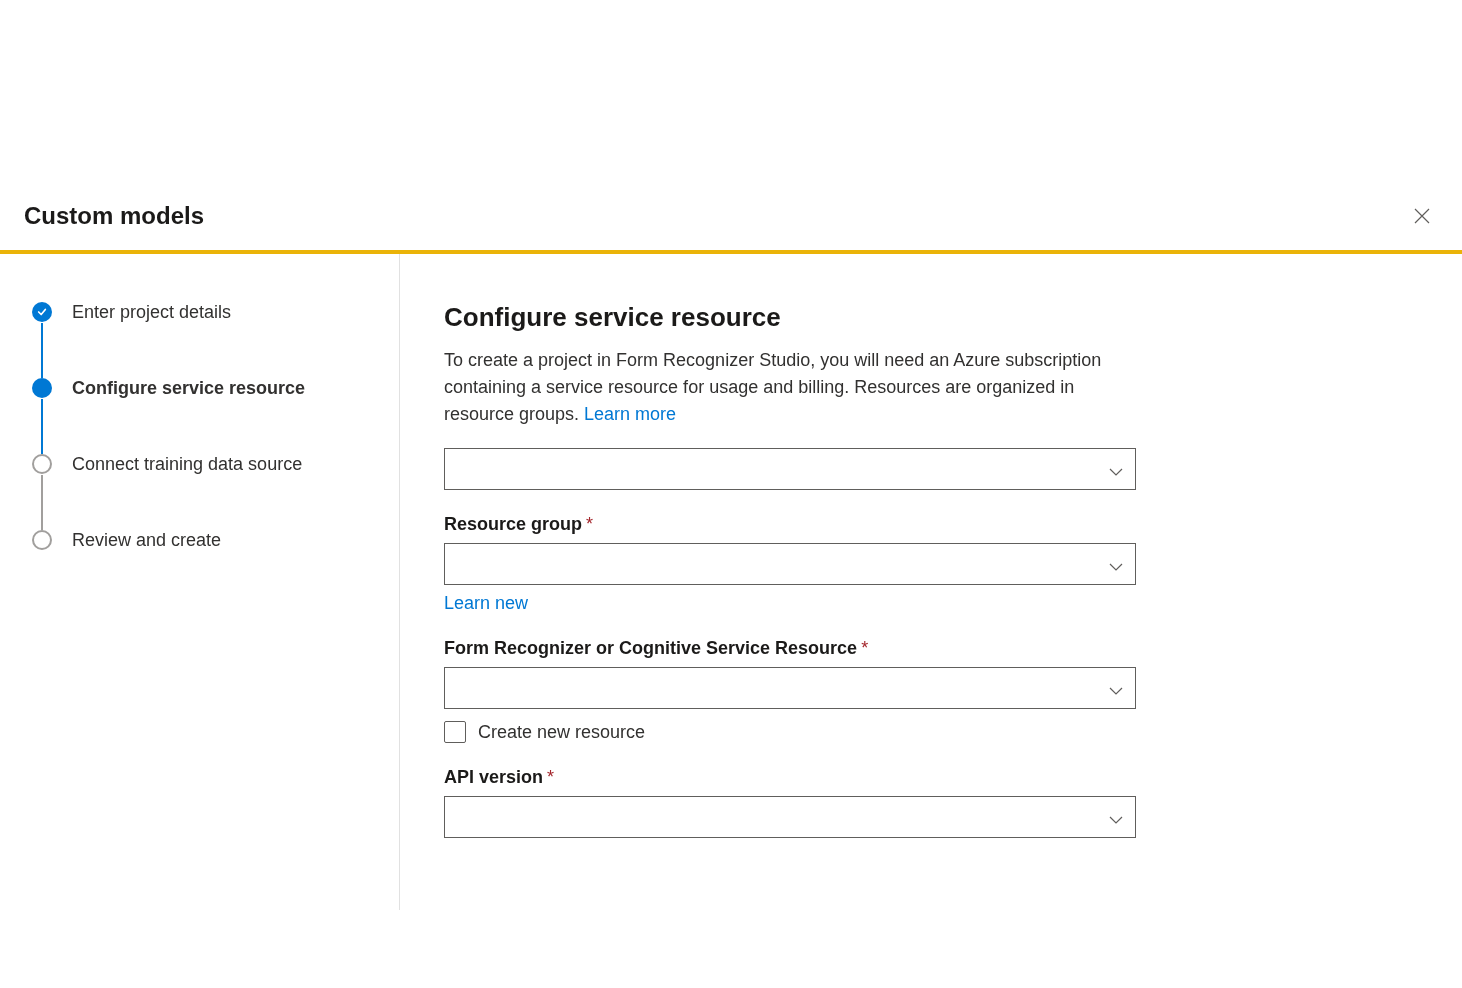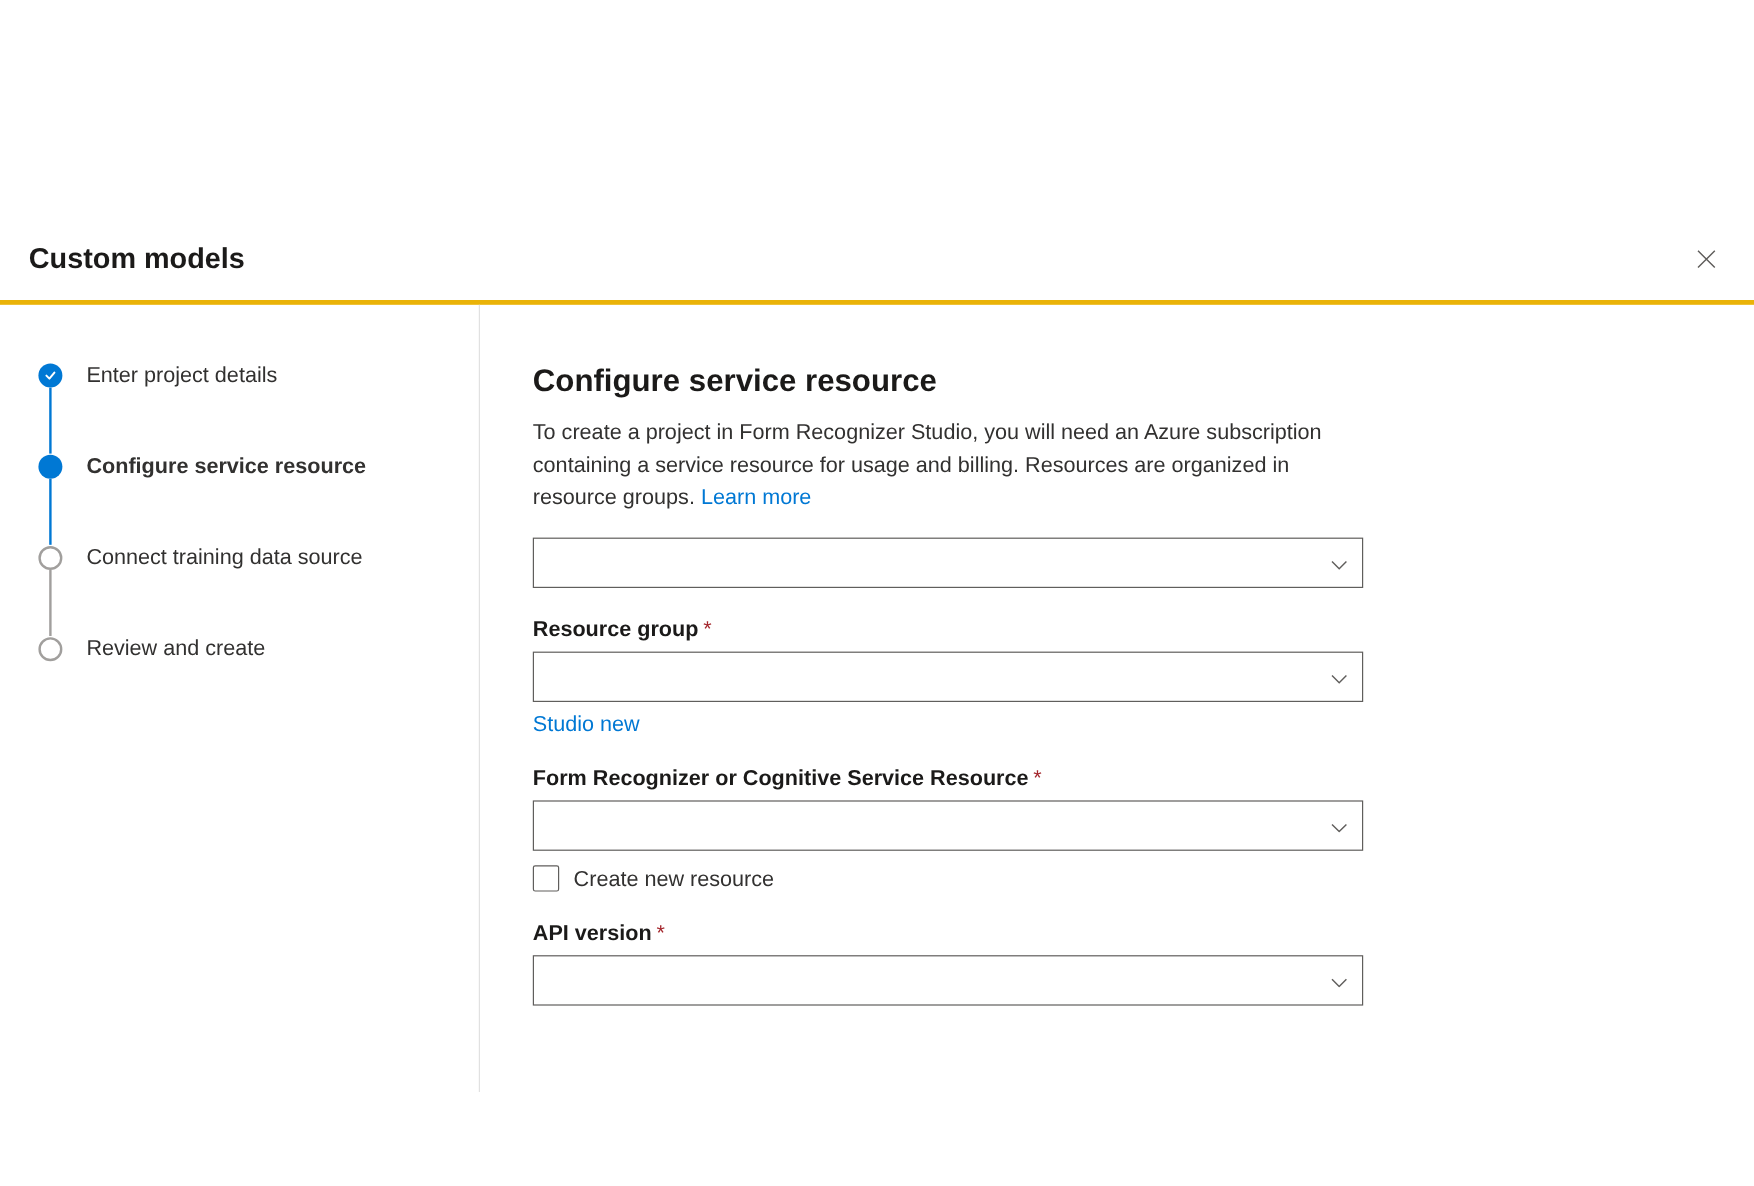--- a/index.html
+++ b/index.html
@@ -51,21 +51,21 @@
     .sidebar {
       width: 400px;
       border-right: 1px solid #e1e1e1;
       padding: 48px 32px 32px 32px;
     }
     .steps {
       list-style: none;
     }
     .step-item {
       display: flex;
-      align-items: flex-end;
+      align-items: flex-start;
       position: relative;
       cursor: pointer;
     }
     .step-indicator {
       width: 20px;
       height: 20px;
       border-radius: 50%;
       display: flex;
       align-items: center;
       justify-content: center;
@@ -261,21 +261,21 @@
           <span>Resource group</span><span class="required-asterisk">*</span>
         </label>
         <div class="dropdown">
           <span></span>
           <span class="dropdown-chevron">
             <svg viewBox="0 0 14 8">
                 <path d="M1 1 L7 7 L13 1" stroke="#605e5c" stroke-width="1.2" fill="none"></path>
               </svg>
           </span>
         </div>
-        <a class="sub-link">Studio new</a>
+        <a class="sub-link">Learn new</a>
       </div>
 
       <div class="form-group">
         <label class="form-label">
           <span>Form Recognizer or Cognitive Service Resource</span><span class="required-asterisk">*</span>
         </label>
         <div class="dropdown">
           <span></span>
           <span class="dropdown-chevron">
             <svg viewBox="0 0 14 8">

